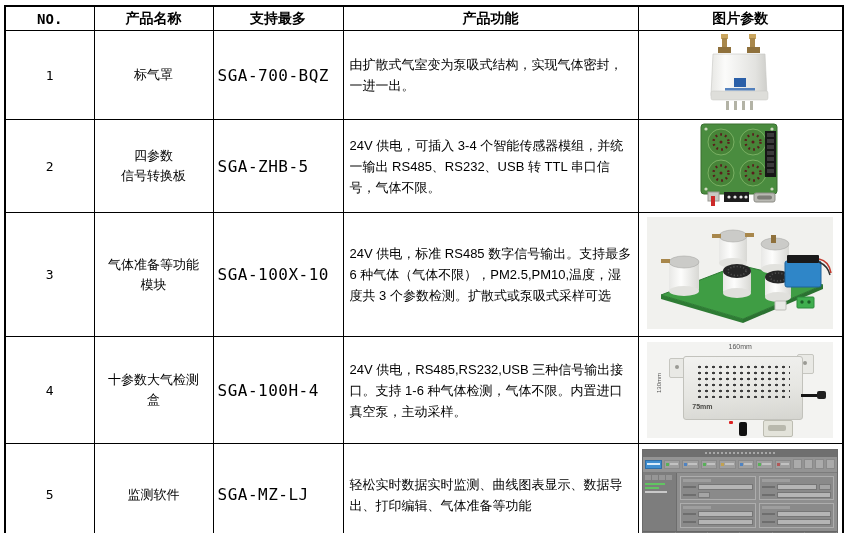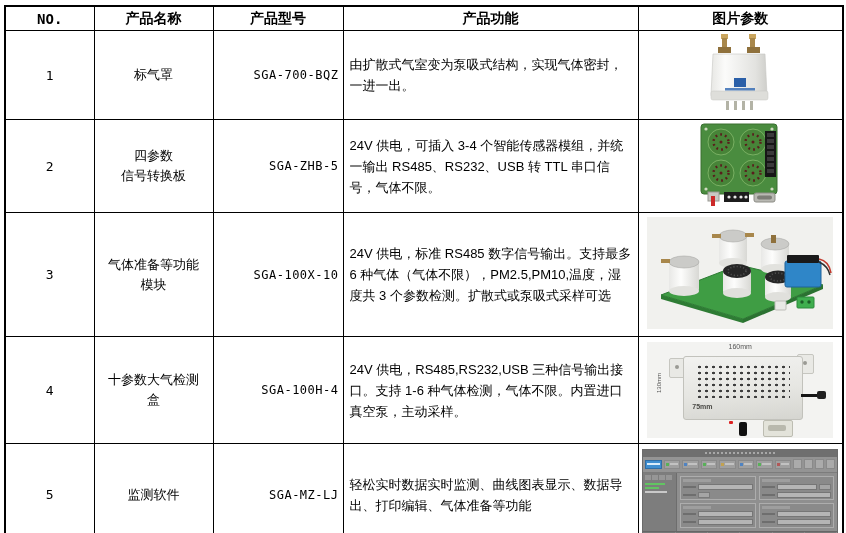--- a/index.html
+++ b/index.html
@@ -13,21 +13,21 @@
     border:1px solid #000;
     vertical-align:middle;
     padding:2px 4px;
     overflow:hidden;
   }
   .product-table th{
     font-size:14px;font-weight:bold;text-align:center;height:21px;padding:1px 2px;
   }
   td.c-no{ text-align:center;font-size:13px;font-family:"DejaVu Sans Mono",monospace; }
   td.c-name{ text-align:center;font-size:13px;white-space:pre-line;line-height:20px; }
-  td.c-model{ text-align:right;font-size:12px;font-family:"DejaVu Sans Mono",monospace;letter-spacing:0.5px; }
+  td.c-model{ text-align:left;font-size:16px;font-family:"DejaVu Sans Mono",monospace;letter-spacing:0.5px; }
   td.c-func{ text-align:left;font-size:13px;line-height:21px;padding:4px 6px; }
   td.c-img{ text-align:center;padding:2px; }
   th.h-no{ font-family:"DejaVu Sans Mono",monospace; }
 
   .imgbox{ display:inline-block;vertical-align:middle;position:relative; }
 
   
   .smartbox-photo{ width:186px;height:96px;background:#f3f3f1;position:relative;margin:0 auto; }
   .sb-case{ position:absolute;left:36px;top:14px;width:118px;height:62px;
     background:linear-gradient(175deg,#f2f2f0 0%,#e6e6e2 55%,#d5d5d0 100%);
@@ -87,21 +87,21 @@
     <col style="width:89px">
       <col style="width:119px">
       <col style="width:130px">
       <col style="width:295px">
       <col style="width:205px">
   </colgroup>
   <tbody>
       <tr style="height:23px;">
     <th class="h-no">NO.</th>
     <th>产品名称</th>
-    <th>产品型号</th>
+    <th>支持最多</th>
     <th>产品功能</th>
     <th>图片参数</th>
   </tr>
 
   <tr style="height:84px;">
     <td class="c-no">1</td>
     <td class="c-name">标气罩</td>
     <td class="c-model">SGA-700-BQZ</td>
     <td class="c-func">由扩散式气室变为泵吸式结构，实现气体密封，一进一出。</td>
     <td class="c-img">

